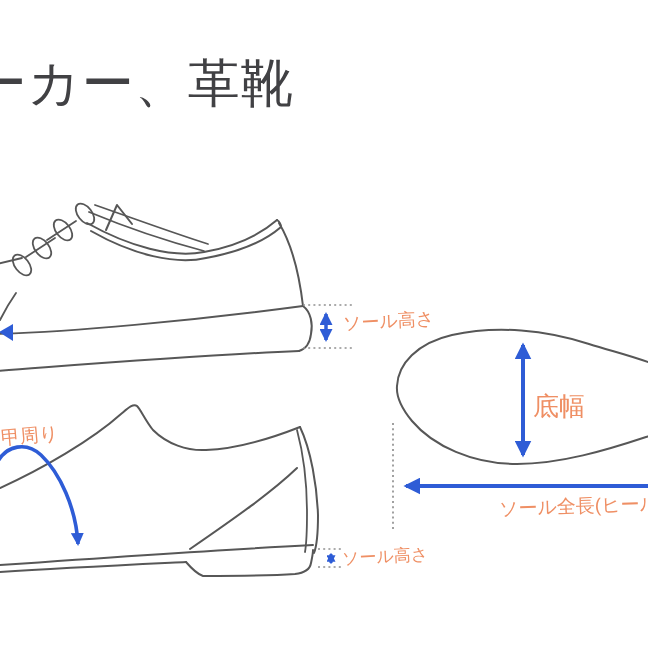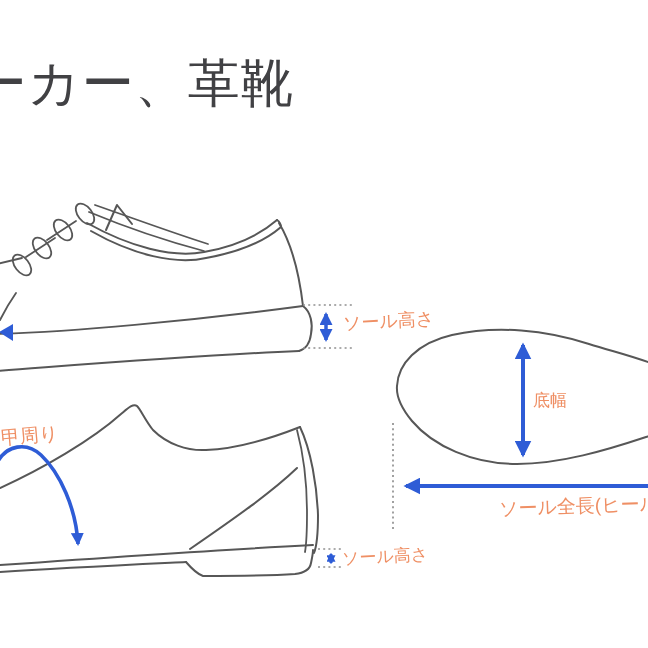--- a/index.html
+++ b/index.html
@@ -13,21 +13,21 @@
     position:absolute;left:-134px;top:54px;
     font-size:52px;letter-spacing:1px;line-height:1.15;
     color:#414144;white-space:nowrap;
     font-family:"Liberation Sans", sans-serif;
   }
   .lbl{
     position:absolute;color:#ef8f64;white-space:nowrap;
     font-family:"Liberation Sans", sans-serif;line-height:1.1;
   }
   .lbl-sole-height-top{left:343px;top:312px;font-size:18px;transform:rotate(-3deg);}
-  .lbl-sole-width{left:533px;top:392px;font-size:17px;}
+  .lbl-sole-width{left:533px;top:392px;font-size:26px;}
   .lbl-sole-length{left:499px;top:496px;font-size:19px;transform:rotate(-2deg);}
   .lbl-instep{left:1px;top:426px;font-size:19px;transform:rotate(-5deg);}
   .lbl-sole-height-bottom{left:342px;top:548px;font-size:17px;transform:rotate(-3deg);}
   svg{position:absolute;left:0;top:0;}
   .outline{fill:none;stroke:#575757;stroke-width:2;stroke-linecap:round;stroke-linejoin:round;}
   .thin{stroke-width:1.8;}
   .blue{stroke:#2e5cd6;fill:none;stroke-linecap:butt;}
   .dotted{fill:none;stroke:#909090;stroke-width:1.7;stroke-dasharray:2 3.2;}
 </style>
 </head>

